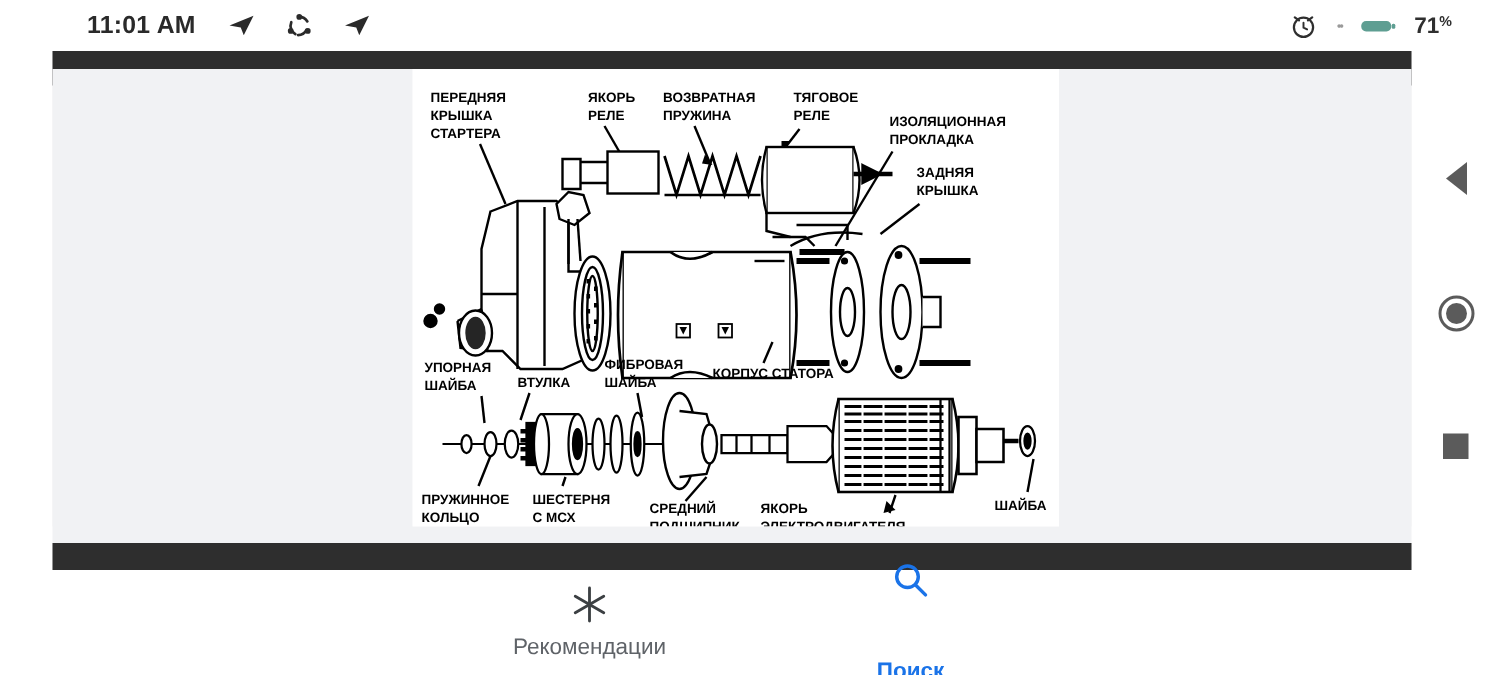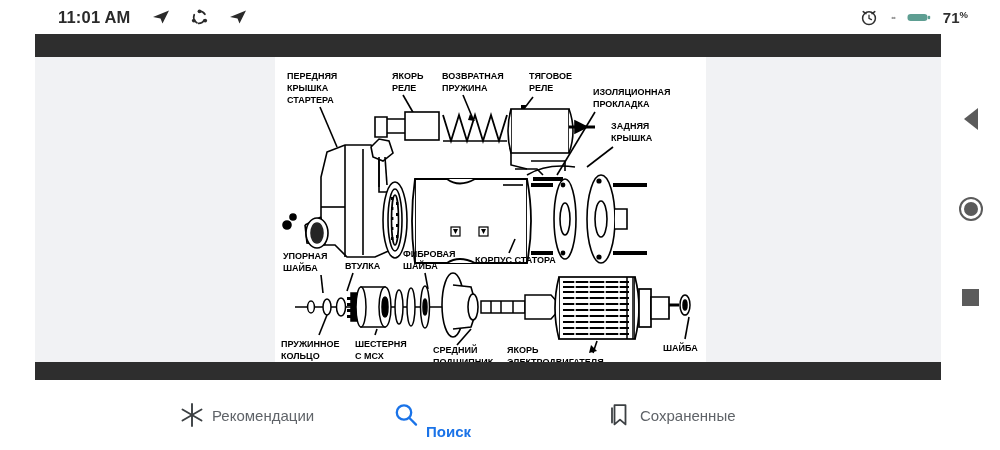--- a/index.html
+++ b/index.html
@@ -71,21 +71,21 @@
     background: #2e2e2e;
   }
   #bottom-dark-bar {
     position: absolute;
     left: 0; bottom: 0;
     width: 906px; height: 18px;
     background: #2e2e2e;
   }
   #content-area {
     position: absolute;
-    left: 0; top: 23px;
+    left: 0; top: 12px;
     width: 906px; height: 305px;
     background: #f1f2f4;
   }
 
   
   #diagram-image {
     position: absolute;
     left: 240px; top: 0px;
     width: 431px; height: 305px;
     background: #ffffff;
@@ -99,21 +99,21 @@
     left: 0; bottom: 0;
     width: 1000px; height: 70px;
     background: #ffffff;
     display: flex;
     align-items: center;
     justify-content: center;
   }
   .nav-item {
     width: 214px;
     display: flex;
-    flex-direction: row;
+    flex-direction: column;
     align-items: center;
     gap: 7px;
     cursor: pointer;
   }
   .nav-label {
     font-size: 15px;
     color: #5f6368;
   }
   .nav-item.active .nav-label { color: #1a73e8; font-weight: bold; margin-top: 32px; }
   .nav-icon { height: 26px; display: flex; align-items: center; justify-content: center; }
@@ -512,23 +512,14 @@
   <div class="nav-item active">
     <span class="nav-icon">
       <svg width="26" height="26" viewBox="0 0 26 26">
         <circle cx="11" cy="10.5" r="7.2" stroke="#1a73e8" stroke-width="2.3" fill="none"></circle>
         <path d="M16.2 15.8 L23 22.6" stroke="#1a73e8" stroke-width="2.3" stroke-linecap="round" fill="none"></path>
       </svg>
     </span>
     <span class="nav-label">Поиск</span>
   </div>
 
-  <div class="nav-item">
-    <span class="nav-icon">
-      <svg width="26" height="26" viewBox="0 0 26 26">
-        <path d="M7.5 3.2 L18.5 3.2 L18.5 22.4 L13 17.6 L7.5 22.4 Z" stroke="#3c4043" stroke-width="1.8" fill="none" stroke-linejoin="round"></path>
-        <path d="M5 6.2 L5 20.5" stroke="#3c4043" stroke-width="1.8" fill="none" stroke-linecap="round"></path>
-      </svg>
-    </span>
-    <span class="nav-label">Сохраненные</span>
-  </div>
 
 </div>
 
 </body></html>

